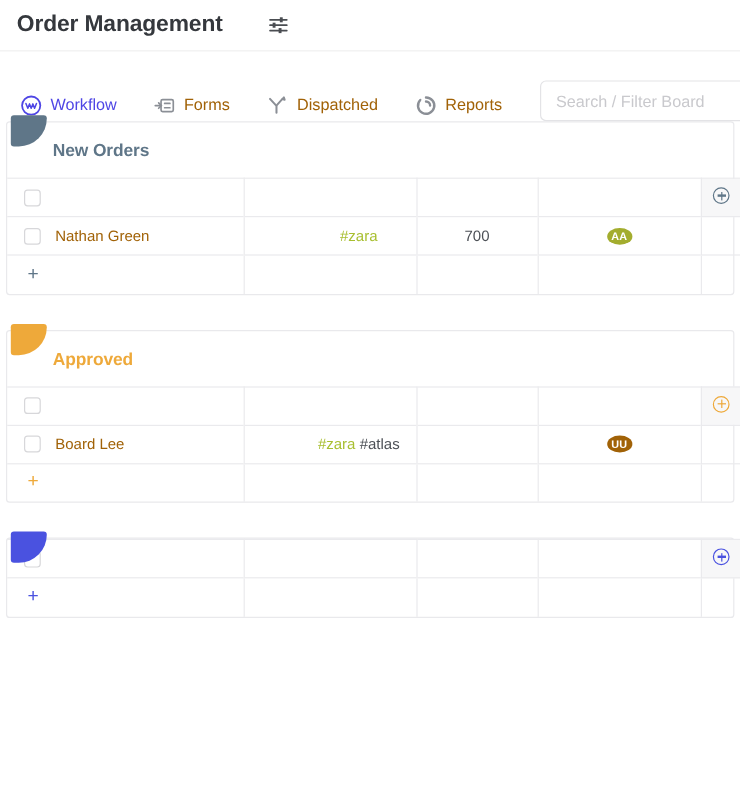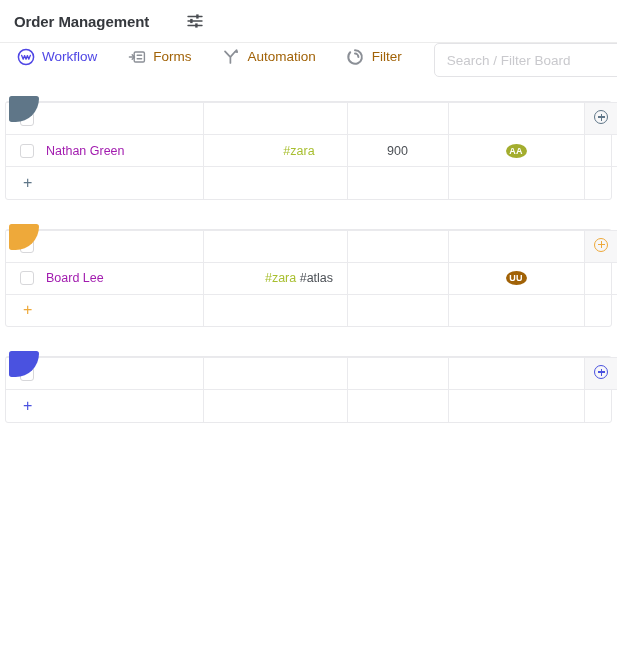--- a/index.html
+++ b/index.html
@@ -13,38 +13,38 @@
   
   .app-header {
     height: 43px;
     display: flex;
     align-items: center;
     padding-left: 14px;
     border-bottom: 1px solid #ececec;
     background: #fff;
   }
   .page-title {
-    font-size: 15px;
+    font-size: 19px;
     font-weight: bold;
     color: #35383d;
     letter-spacing: -0.1px;
     text-align: center;
   }
   .header-settings {
     margin-left: 35px;
     width: 22px; height: 22px;
     display: flex; align-items: center; justify-content: center;
     cursor: pointer;
   }
 
   
   .tabbar {
     height: 58px;
     display: flex;
-    align-items: flex-start;
+    align-items: flex-end;
     padding-left: 8px;
     background: #fff;
   }
   .tab {
     display: flex;
     align-items: center;
     gap: 7px;
     padding: 4px 8px;
     margin-right: 14px;
     cursor: pointer;
@@ -125,21 +125,21 @@
     left: 14px; top: 50%;
     transform: translateY(-50%);
     width: 14px; height: 14px;
     border: 1px solid #d7d7da;
     border-radius: 3px;
     background: #fff;
     cursor: pointer;
   }
 
   td.cell { font-size: 12.5px; color: #4c5056; text-align: center; }
-  td.cell.name-cell { text-align: left; padding-left: 40px; position: relative; color: #a21caf; }
+  td.cell.name-cell { text-align: left; padding-left: 40px; position: relative; color: #a16207; }
   .tag { font-size: 12.5px; }
   .avatar {
     display: inline-flex;
     align-items: center; justify-content: center;
     width: 21px; height: 14px;
     border-radius: 50%;
     color: #fff;
     font-size: 9px;
     font-weight: bold;
     letter-spacing: 0.2px;
@@ -219,69 +219,71 @@
   </div>
 
   <div class="tab">
     <span class="tab-icon">
       <svg width="18" height="18" viewBox="0 0 18 18" fill="none" stroke="#8b8f96" stroke-width="1.7" stroke-linecap="round" stroke-linejoin="round">
         <path d="M3 3.4 L8.4 9.2 L8.4 15"></path>
         <path d="M13 3.8 L8.9 8.4"></path>
         <path d="M14.6 2.2 L15.2 4.1 L13.3 3.6 Z" fill="#8b8f96"></path>
       </svg>
     </span>
-    <span>Automation</span>
+    <span>Dispatched</span>
   </div>
 
   <div class="tab">
     <span class="tab-icon">
       <svg width="18" height="18" viewBox="0 0 18 18" fill="none">
         <path d="M9 2.2 A6.8 6.8 0 1 1 4.2 4.3" stroke="#8b8f96" stroke-width="2" stroke-linecap="round"></path>
         <path d="M9 5.6 A3.4 3.4 0 0 1 12.4 9" stroke="#8b8f96" stroke-width="2" stroke-linecap="round"></path>
       </svg>
     </span>
-    <span>Filter</span>
+    <span>Reports</span>
   </div>
 
   <input class="search-box" type="text" placeholder="Search / Filter Board" style="">
 </div>
 
 <div class="board" id="board">
     <div class="group">
       <div class="corner" style="background: rgb(95, 118, 136);"></div>
+      <div class="group-title" style="color: rgb(95, 118, 136);">New Orders</div>
       <table class="grid">
         <thead>
           <tr>
             <th class="hcell name-head col-name"><span class="chk"></span><span></span></th>
             <th class="hcell col-prod"><span></span></th>
             <th class="hcell col-value"><span></span></th>
             <th class="hcell col-assign"><span></span></th>
             <th class="hcell addcol-head-cell col-add"><span class="plus-circle" style="color:#5f7688"></span></th>
           </tr>
         </thead>
         <tbody>
           <tr>
             <td class="cell name-cell col-name"><span class="chk"></span><span>Nathan Green</span></td>
             <td class="cell col-prod"><span class="tag" style="color: rgb(168, 191, 48);">#zara</span></td>
-            <td class="cell col-value"><span>900</span></td>
+            <td class="cell col-value"><span>700</span></td>
             <td class="cell col-assign"><span class="avatar" style="background: rgb(163, 173, 46);">AA</span></td>
             <td class="cell col-add"></td>
           </tr>
           <tr>
             <td class="addrow-cell col-name" style="color: rgb(95, 118, 136);">+</td>
             <td class="cell col-prod"></td>
             <td class="cell col-value"></td>
             <td class="cell col-assign"></td>
             <td class="cell col-add"></td>
           </tr>
         </tbody>
       </table>
     </div>
     <div class="group">
       <div class="corner" style="background: rgb(238, 169, 58);"></div>
+      <div class="group-title" style="color: rgb(238, 169, 58);">Approved</div>
       <table class="grid">
         <thead>
           <tr>
             <th class="hcell name-head col-name"><span class="chk"></span><span></span></th>
             <th class="hcell col-prod"><span></span></th>
             <th class="hcell col-value"><span></span></th>
             <th class="hcell col-assign"><span></span></th>
             <th class="hcell addcol-head-cell col-add"><span class="plus-circle" style="color:#eea93a"></span></th>
           </tr>
         </thead>

